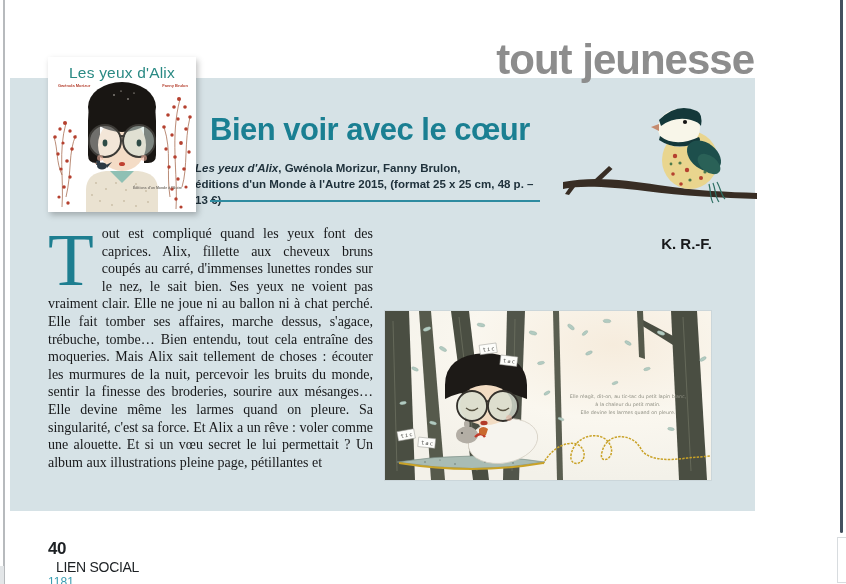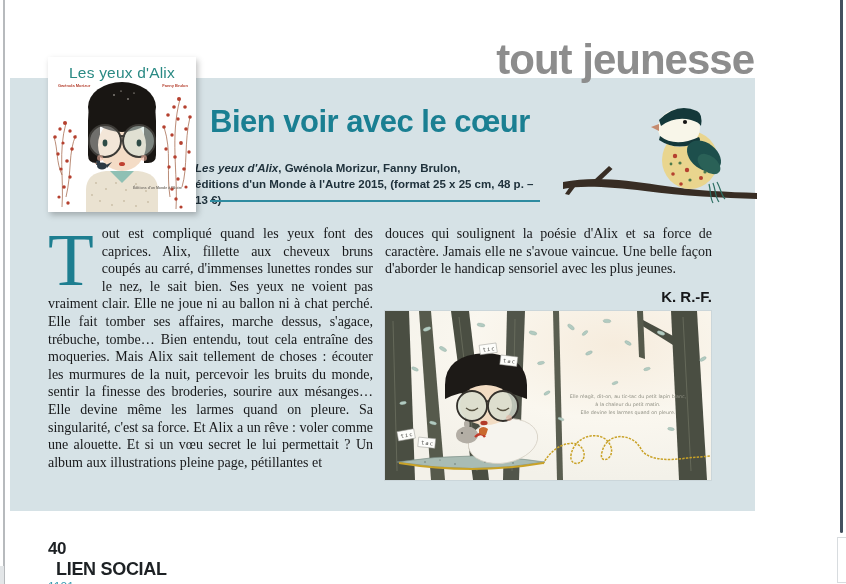--- a/index.html
+++ b/index.html
@@ -26,21 +26,21 @@
          box-shadow:2px 3px 6px rgba(0,0,0,0.25);z-index:4;}
   .cover-title{position:absolute;left:0;top:7px;width:100%;text-align:center;
                color:#2a8a84;font-size:15.5px;font-weight:normal;letter-spacing:0.2px;}
   .cover-authors{position:absolute;left:10px;right:8px;top:26px;display:flex;
                  justify-content:space-between;font-size:4px;color:#b5402f;font-weight:bold;}
   .cover-publisher{position:absolute;left:0;right:14px;bottom:22px;text-align:right;
                    font-size:3.5px;color:#7a756d;font-weight:bold;}
   .cover-art{position:absolute;left:0;top:0;width:148px;height:155px;}
 
   
-  .headline{position:absolute;left:210px;top:104px;z-index:2;font-size:31px;font-weight:bold;
+  .headline{position:absolute;left:210px;top:112px;z-index:2;font-size:31px;font-weight:bold;
             color:#1a7f92;letter-spacing:-0.5px;}
   .reference{position:absolute;left:195px;top:160px;z-index:2;width:340px;
              font-size:11.5px;font-weight:bold;color:#20323c;line-height:16px;}
   .reference .it{font-style:italic;}
   .ref-rule{position:absolute;left:210px;top:200px;width:330px;height:2px;background:#2e8ba0;z-index:2;}
 
   
   .bird-art{position:absolute;left:563px;top:98px;width:194px;height:108px;z-index:2;}
 
   
@@ -54,21 +54,21 @@
           font-size:15px;font-weight:bold;color:#17181a;}
 
   
   .spread{position:absolute;left:385px;top:311px;width:326px;height:169px;z-index:2;
           box-shadow:0 0 0 1px rgba(0,0,0,0.05);}
 
   
   .footer{position:absolute;left:48px;top:539px;display:flex;align-items:baseline;z-index:2;
           color:#1d2124;flex-direction:column;}
   .footer .pageno{font-size:17px;font-weight:bold;margin-right:12px;letter-spacing:-0.5px;}
-  .footer .mag{font-size:18px;font-weight:bold;letter-spacing:-0.3px;margin-right:5px;padding-left:8px;}
+  .footer .mag{font-size:14px;font-weight:normal;letter-spacing:-0.3px;margin-right:5px;padding-left:8px;}
   .footer .issue{font-size:12px;color:#3a9cb1;margin-right:5px;}
   .footer .dates{font-size:11px;color:#1d2124;}
 </style>
 </head>
 <body>
 
 <div id="page">
 
   <div class="edge-left"></div>
   <div class="edge-right"></div>
@@ -225,21 +225,20 @@
       <ellipse cx="141" cy="58" rx="19" ry="13" fill="#1d4f4c" transform="rotate(38 141 58)"></ellipse>
       <ellipse cx="146" cy="66" rx="13" ry="8" fill="#2a6157" transform="rotate(38 146 66)"></ellipse>
     </g>
   </svg>
 
   <div class="col col1">
     <span class="dropcap">T</span><span>out est compliqué quand les yeux font des caprices. Alix, fillette aux cheveux bruns coupés au carré, d'immenses lunettes rondes sur le nez, le sait bien. Ses yeux ne voient pas vraiment clair. Elle ne joue ni au ballon ni à chat perché. Elle fait tomber ses affaires, marche dessus, s'agace, trébuche, tombe… Bien entendu, tout cela entraîne des moqueries. Mais Alix sait tellement de choses : écouter les murmures de la nuit, percevoir les bruits du monde, sentir la finesse des broderies, sourire aux mésanges… Elle devine même les larmes quand on pleure. Sa singularité, c'est sa force. Et Alix a un rêve : voler comme une alouette. Et si un vœu secret le lui permettait ? Un album aux illustrations pleine page, pétillantes et</span>
   </div>
 
   <div class="col col2">
-    <span>douces qui soulignent la poésie d'Alix et sa force de caractère. Jamais elle ne s'avoue vaincue. Une belle façon d'aborder le handicap sensoriel avec les plus jeunes.</span>
     <div class="byline">K. R.-F.</div>
   </div>
 
   <svg class="spread" viewBox="0 0 326 169" xmlns="http://www.w3.org/2000/svg">
     <defs>
       <radialGradient id="glow" cx="70%" cy="20%" r="80%">
         <stop offset="0%" stop-color="#f6ecdd"></stop>
         <stop offset="55%" stop-color="#faf7ef"></stop>
         <stop offset="100%" stop-color="#f3f1e9"></stop>
       </radialGradient>

